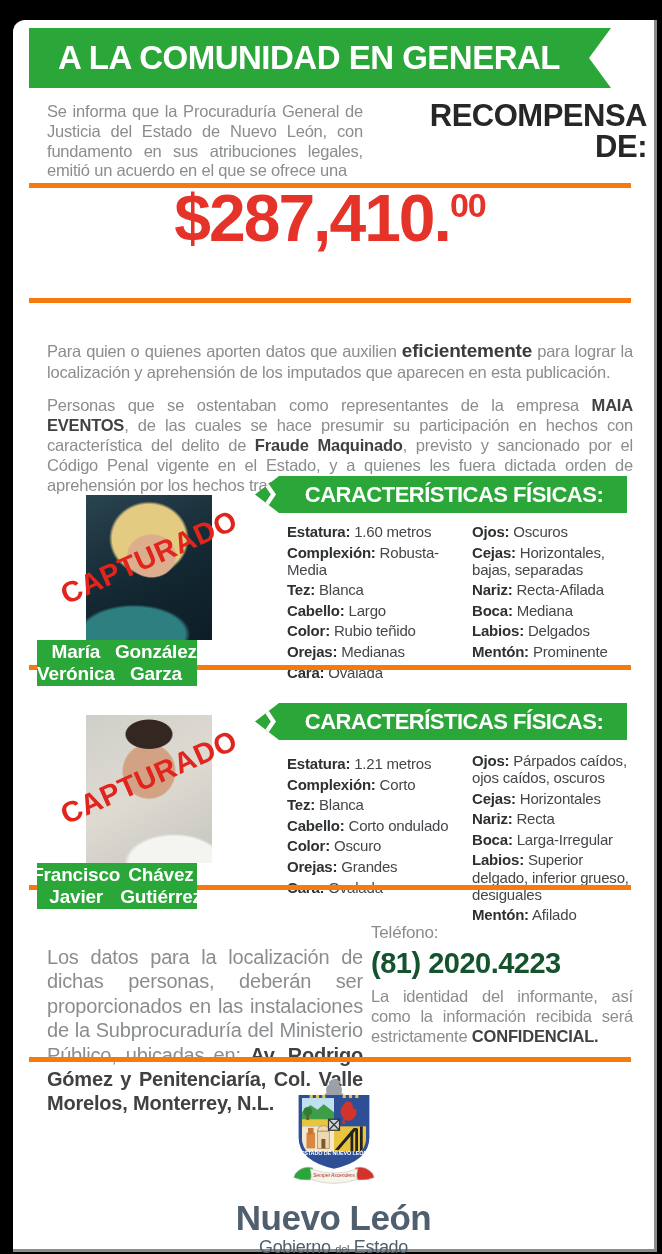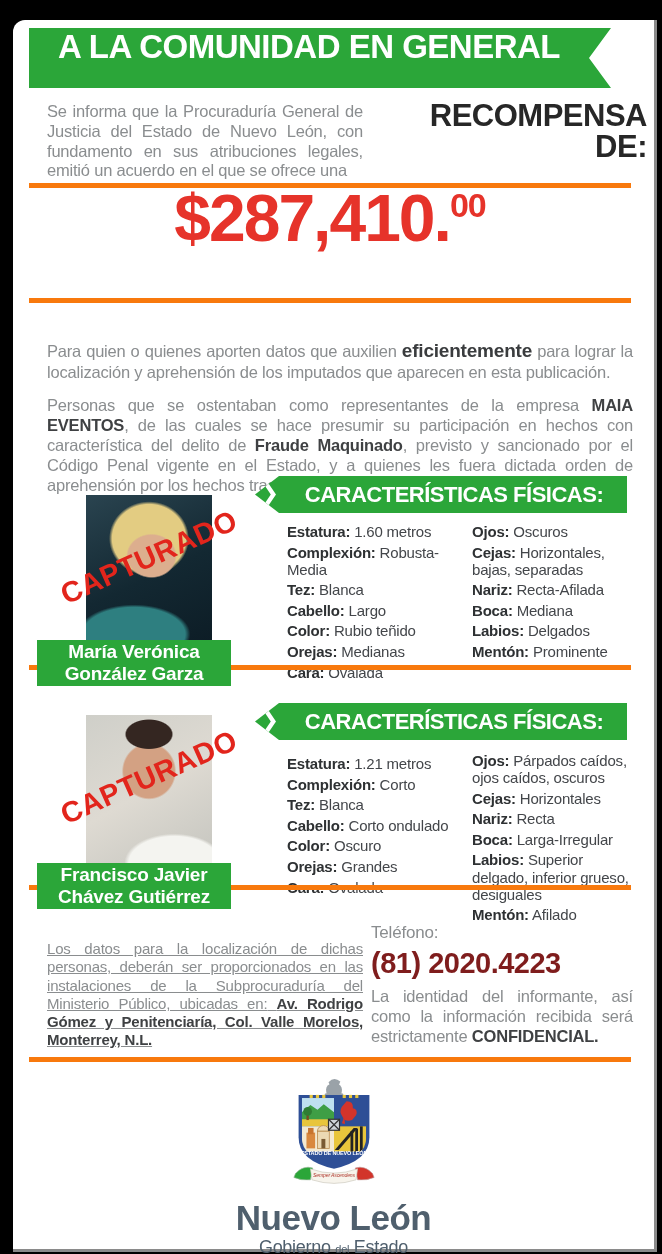--- a/index.html
+++ b/index.html
@@ -4,21 +4,21 @@
 <style>
   html,body{margin:0;padding:0;background:#000;}
   .stage{position:relative;width:662px;height:1254px;background:#000;overflow:hidden;
          font-family:"Liberation Sans",sans-serif;letter-spacing:-0.2px;}
   .poster{position:absolute;left:13px;top:20px;width:641px;height:1229px;background:#fff;
           border-right:3px solid #8a8a8a;border-bottom:3px solid #8a8a8a;border-radius:12px 0 0 0;}
 
   
   .top-banner{position:absolute;left:16px;top:8px;width:582px;height:60px;background:#2BA639;
       clip-path:polygon(0 0,100% 0,calc(100% - 22px) 50%,100% 100%,0 100%);
-      display:flex;justify-content:center;padding-right:22px;box-sizing:border-box;}
+      display:flex;align-items:center;justify-content:center;padding-right:22px;box-sizing:border-box;}
   .top-banner-title{color:#fff;font-weight:800;font-size:33px;letter-spacing:-0.5px;white-space:nowrap;}
 
   
   .intro-text{position:absolute;left:34px;top:82px;width:316px;font-size:16.5px;line-height:1.2;
       color:#8a8d8f;text-align:justify;}
   .reward-label{position:absolute;left:368px;top:80px;width:266px;text-align:right;color:#272727;
       font-weight:800;font-size:31px;line-height:1.0;letter-spacing:-0.5px;}
 
   .rule{position:absolute;left:16px;width:602px;height:5px;background:#F8790D;}
   .rule1{top:163px}.rule2{top:278px}.rule-s1{top:645px}.rule-s2{top:865px}.rule3{top:1037px}
@@ -53,39 +53,39 @@
       linear-gradient(155deg,#2a4450 0%,#132832 55%,#0d1d26 100%);}
   .photo2{top:695px;height:148px;
      background:
       radial-gradient(ellipse 30% 16% at 50% 13%, #342621 0 60%, rgba(52,38,33,0) 64%),
       radial-gradient(ellipse 36% 32% at 50% 38%, #d3a183 0 56%, rgba(211,161,131,0) 60%),
       radial-gradient(ellipse 60% 30% at 70% 100%, #f4f4f0 0 60%, rgba(244,244,240,0) 66%),
       linear-gradient(150deg,#cfcfc9 0%,#dedad2 50%,#c5c5bf 100%);}
   .stamp{position:absolute;left:-40px;right:-40px;top:46px;text-align:center;transform:rotate(-24deg);
       color:#E2251C;font-size:29px;font-weight:900;letter-spacing:0.5px;white-space:nowrap;}
 
-  .name-box{position:absolute;left:24px;width:194px;height:46px;background:#2BA639;z-index:4;
-      display:flex;flex-direction:column;align-items:center;justify-content:center;
+  .name-box{position:absolute;left:24px;width:160px;height:46px;background:#2BA639;z-index:4;
+      display:flex;flex-direction:row;align-items:center;justify-content:center;
       color:#fff;font-weight:700;font-size:19px;line-height:1.18;text-align:center;}
   .name1{top:620px}.name2{top:843px}
 
   .feats{position:absolute;}
   .feats .feat{font-size:15px;line-height:1.14;margin-bottom:3.5px;color:#43464a;}
   .feats .feat b{color:#2e3133;font-weight:700;}
   .f1l{left:274px;top:503px;width:182px}
   .f1r{left:459px;top:503px;width:160px}
   .f2l{left:274px;top:735px;width:182px}
   .f2r{left:459px;top:732px;width:162px}
 
   
-  .foot-left{position:absolute;left:34px;top:905px;width:316px;font-size:15px;line-height:1.22;
-      color:#8a8d8f;text-align:justify;text-decoration:underline;}
+  .foot-left{position:absolute;left:34px;top:905px;width:316px;font-size:20px;line-height:1.22;
+      color:#8a8d8f;text-align:justify;}
   .foot-right{position:absolute;left:358px;top:903px;width:262px;}
   .phone-label{font-size:17px;color:#8a8d8f;}
-  .phone-number{margin-top:4px;color:#7f1d1d;font-weight:800;font-size:29px;letter-spacing:-0.5px;white-space:nowrap;}
+  .phone-number{margin-top:4px;color:#14532d;font-weight:800;font-size:29px;letter-spacing:-0.5px;white-space:nowrap;}
   .confidential{margin-top:6px;font-size:16.5px;line-height:1.22;color:#8a8d8f;text-align:justify;}
 
   
   .logo{position:absolute;left:0;right:0;top:1056px;text-align:center;}
   .logo-name{margin-top:2px;font-weight:700;font-size:35px;color:#4f5f6d;letter-spacing:-0.5px;line-height:1.0;}
   .logo-sub{margin-top:2px;color:#4f5f6d;font-size:18px;letter-spacing:-0.3px;}
   .logo-sub .small{font-size:11px;}
 </style>
 </head>
 <body>

